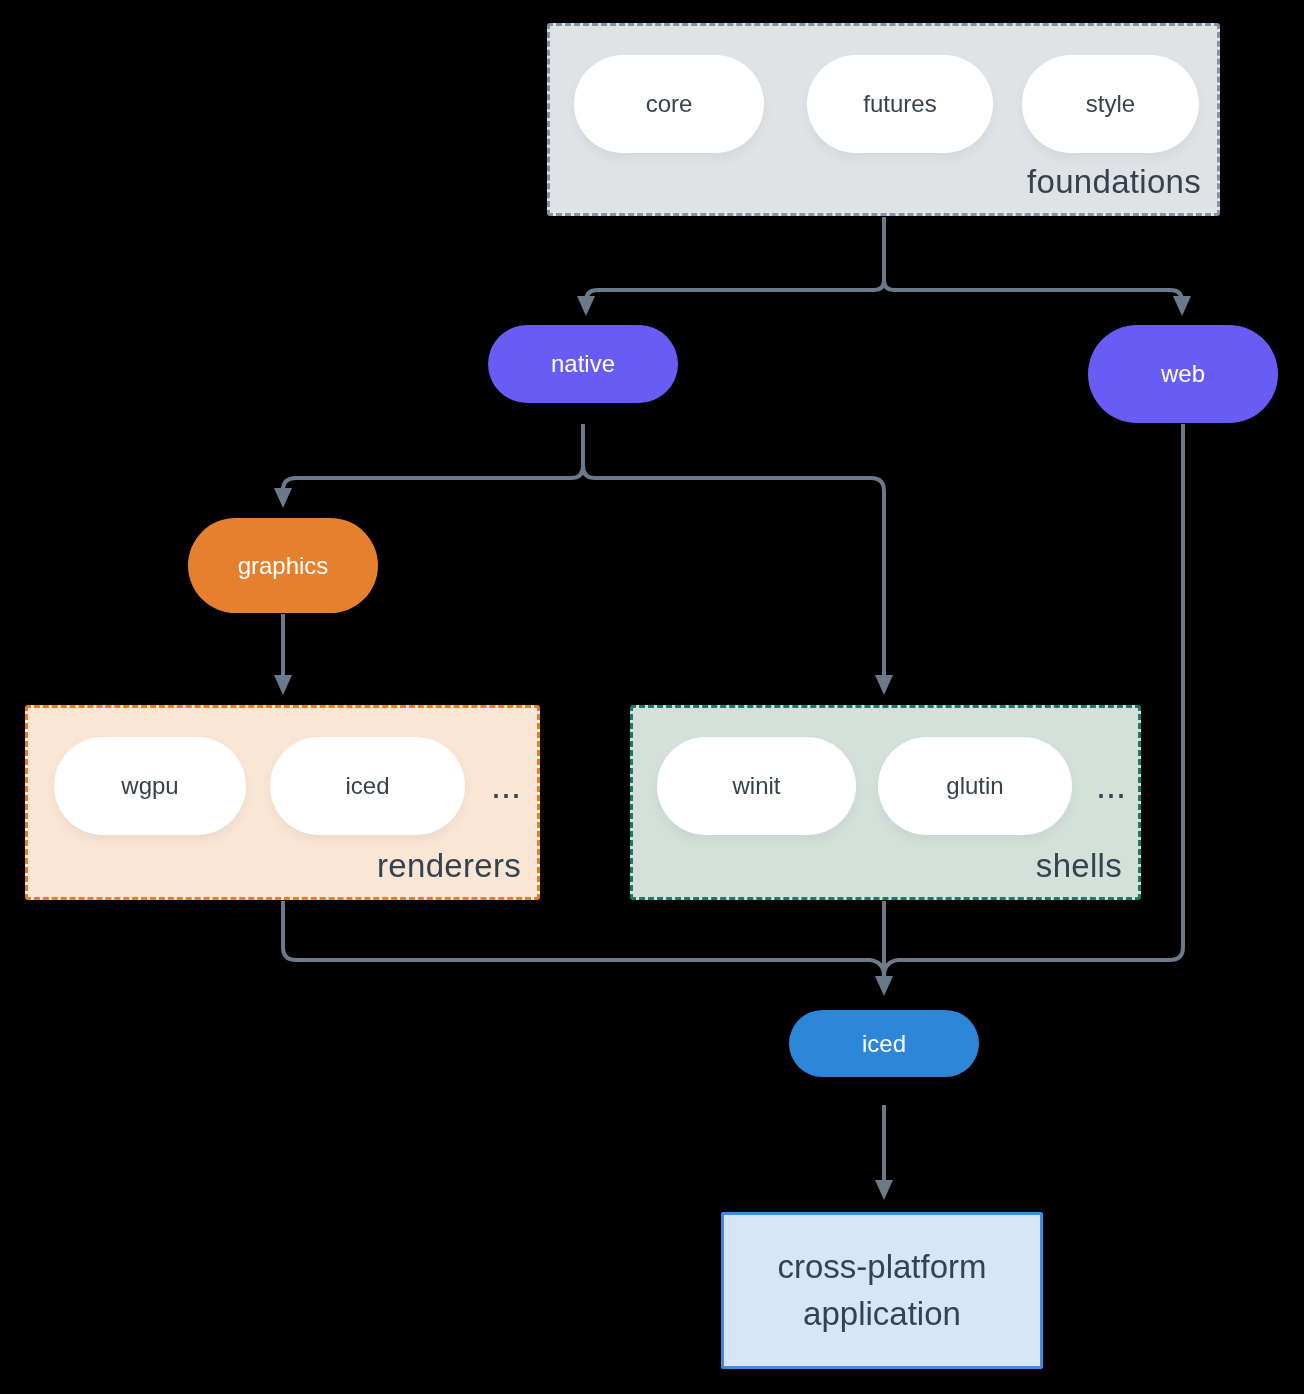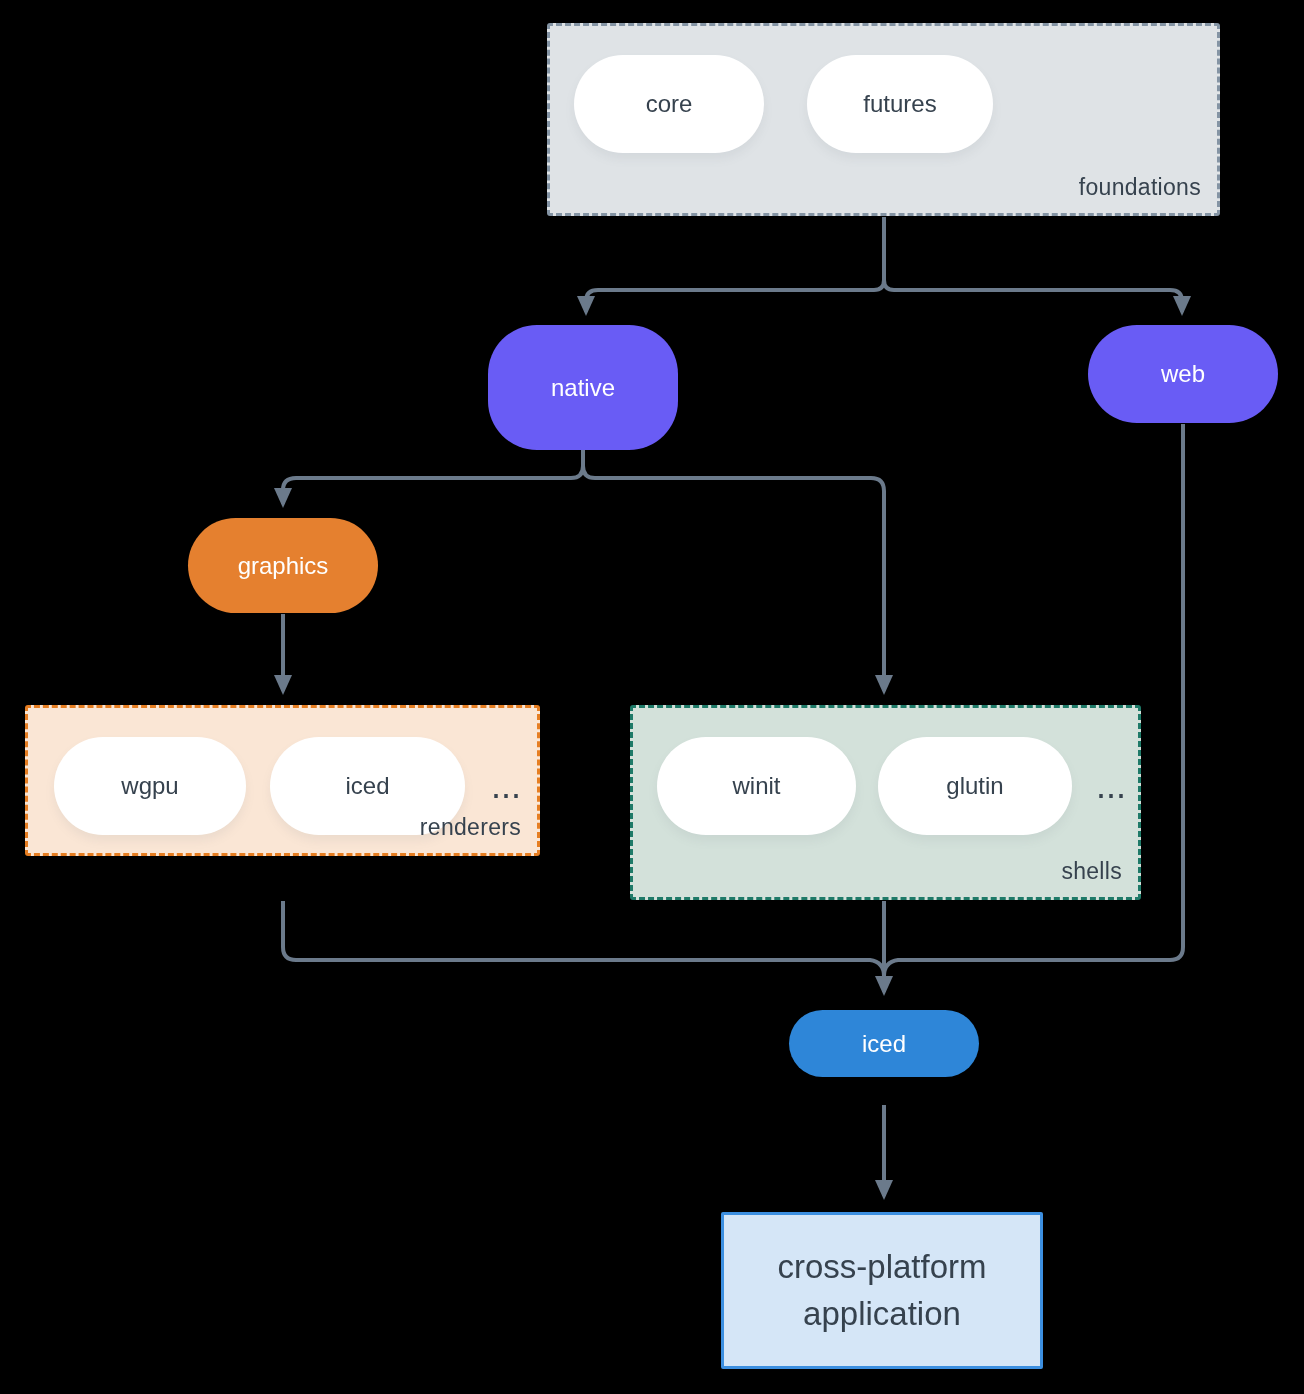--- a/index.html
+++ b/index.html
@@ -31,34 +31,34 @@
     position: absolute;
     box-sizing: border-box;
     border-radius: 3px;
   }
   .group.foundations {
     left: 547px; top: 23px; width: 673px; height: 193px;
     background: var(--foundations-fill, #dfe3e6);
     border: 3px dashed var(--foundations-border, #8494a4);
   }
   .group.renderers {
-    left: 25px; top: 705px; width: 515px; height: 151px;
+    left: 25px; top: 705px; width: 515px; height: 195px;
     background: var(--renderers-fill, #fae6d5);
     border: 3px dashed var(--renderers-border, #e67e22);
   }
   .group.shells {
     left: 630px; top: 705px; width: 511px; height: 195px;
     background: var(--shells-fill, #d3e1da);
     border: 3px dashed var(--shells-border, #1e7a68);
     text-align: center;
   }
   .group-label {
     position: absolute;
     right: 16px; bottom: 12px;
-    font-size: 23px;
+    font-size: 33px;
     color: var(--text-dark, #36424e);
     letter-spacing: 0.3px;
   }
 
   .pill {
     position: absolute;
     display: flex;
     align-items: center;
     justify-content: center;
     font-size: 24px;
@@ -99,21 +99,21 @@
 
   .ellipsis {
     position: absolute;
     left: 448px; top: 29px; width: 60px; height: 98px;
     display: flex; align-items: center; justify-content: center;
     font-size: 36px;
     color: var(--text-dark, #36424e);
   }
 
   
-  .pill.native   { left: 488px;  top: 325px; width: 190px; height: 125px; }
+  .pill.native   { left: 488px;  top: 325px; width: 190px; height: 78px; }
   .pill.web      { left: 1088px; top: 325px; width: 190px; height: 98px; }
   .pill.graphics { left: 188px;  top: 518px; width: 190px; height: 95px; }
   .pill.iced     { left: 789px;  top: 1010px; width: 190px; height: 67px; }
 
   .app-box {
     position: absolute;
     left: 721px; top: 1212px; width: 322px; height: 157px;
     box-sizing: border-box;
     background: var(--application-fill, #d5e6f7);
     border: 3px solid var(--application-border, #3c8fe0);
@@ -155,20 +155,21 @@
     <path class="connector" d="M 1183 424 V 947 Q 1183 960 1170 960 H 898 Q 884 962 884 976"></path>
 
     <path class="connector" d="M 884 901 V 992" marker-end="url(#ah)"></path>
 
     <path class="connector" d="M 884 1105 V 1196" marker-end="url(#ah)"></path>
   </svg>
 
   <section class="group foundations">
     <div class="pill white core">core</div>
     <div class="pill white futures">futures</div>
+    <div class="pill white style">style</div>
     <div class="group-label">foundations</div>
   </section>
 
   <div class="pill purple native">native</div>
   <div class="pill purple web">web</div>
   <div class="pill orange graphics">graphics</div>
 
   <section class="group renderers">
     <div class="pill white wgpu">wgpu</div>
     <div class="pill white glow">iced</div>

